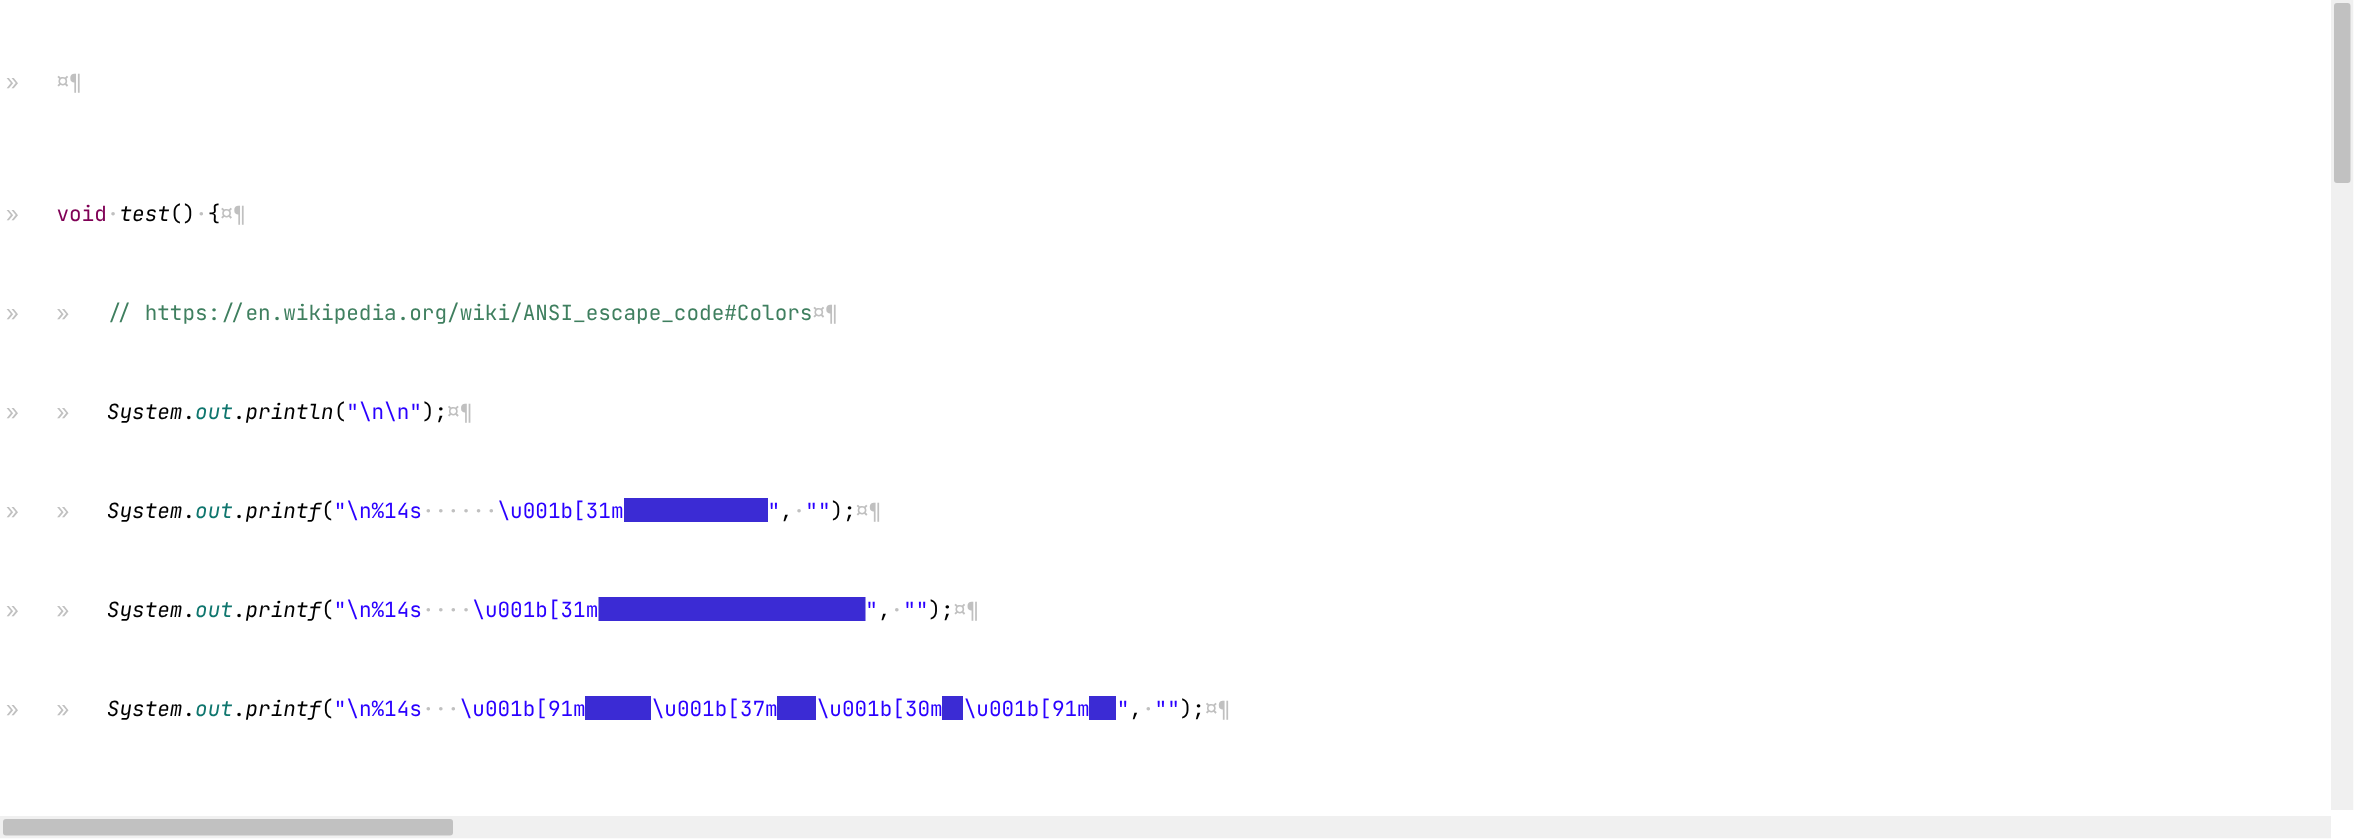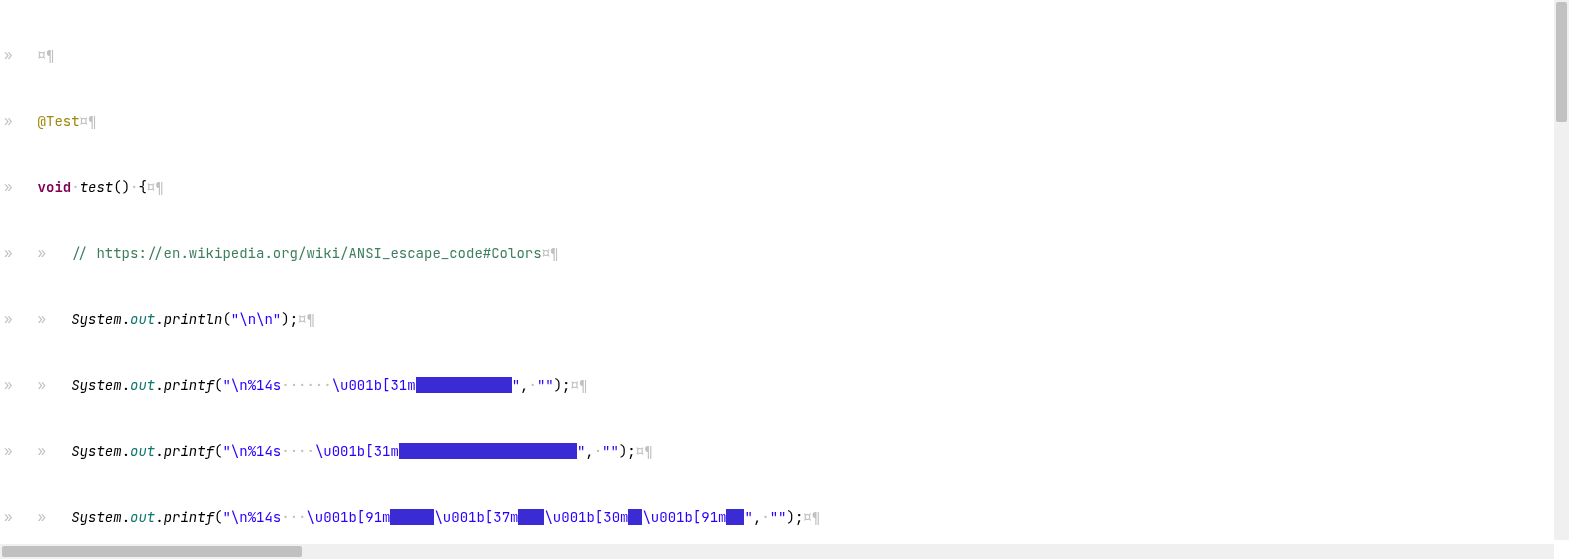--- a/index.html
+++ b/index.html
@@ -27,21 +27,21 @@
   }
   .line {
     display: block;
     height: 22px;
     position: relative;
     white-space: pre;
   }
   
   .indent { color: #c0c0c0; }
   .at     { color: #9e880d; }
-  .kw     { color: #7f0055; font-weight: bold; }
+  .kw     { color: #7f0055; font-weight: normal; }
   .fn     { color: #000; font-style: italic; }
   .pun    { color: #000; }
   .cm     { color: #3f7f5f; }
   .str    { color: #2a00ff; }
   .fld    { color: #0f766e; font-style: italic; }
   .wsdot  { color: #c0c0c0; }
   .eol    { color: #c0c0c0; }
   
   .vscroll {
     position: absolute;
@@ -86,21 +86,20 @@
   }
 </style>
 </head>
 <body>
 
 <div class="editor">
 <div class="code">
 
 <span class="line"><span class="indent">»   </span><span class="eol">¤</span><span class="eol">¶</span></span>
 
-<span class="line"><span class="indent">»   </span><span class="at">@Test</span><span class="eol">¤</span><span class="eol">¶</span></span>
 
 <span class="line"><span class="indent">»   </span><span class="kw">void</span><span class="wsdot">·</span><span class="fn">test</span><span class="pun">(</span><span class="pun">)</span><span class="wsdot">·</span><span class="pun">{</span><span class="eol">¤</span><span class="eol">¶</span></span>
 
 <span class="line"><span class="indent">»   </span><span class="indent">»   </span><span class="cm">// https://en.wikipedia.org/wiki/ANSI_escape_code#Colors</span><span class="eol">¤</span><span class="eol">¶</span></span>
 
 <span class="line"><span class="indent">»   </span><span class="indent">»   </span><span class="fn">System</span><span class="pun">.</span><span class="fld">out</span><span class="pun">.</span><span class="fn">println</span><span class="pun">(</span><span class="str">"\n\n"</span><span class="pun">)</span><span class="pun">;</span><span class="eol">¤</span><span class="eol">¶</span></span>
 
 <span class="line"><span class="indent">»   </span><span class="indent">»   </span><span class="fn">System</span><span class="pun">.</span><span class="fld">out</span><span class="pun">.</span><span class="fn">printf</span><span class="pun">(</span><span class="str">"\n%14s</span><span class="wsdot">······</span><span class="str">\u001b[31m</span><span class="blockhl" style="width:96px"></span><span class="str">"</span><span class="pun">,</span><span class="wsdot">·</span><span class="str">""</span><span class="pun">)</span><span class="pun">;</span><span class="eol">¤</span><span class="eol">¶</span></span>
 
 <span class="line"><span class="indent">»   </span><span class="indent">»   </span><span class="fn">System</span><span class="pun">.</span><span class="fld">out</span><span class="pun">.</span><span class="fn">printf</span><span class="pun">(</span><span class="str">"\n%14s</span><span class="wsdot">····</span><span class="str">\u001b[31m</span><span class="blockhl" style="width:178px"></span><span class="str">"</span><span class="pun">,</span><span class="wsdot">·</span><span class="str">""</span><span class="pun">)</span><span class="pun">;</span><span class="eol">¤</span><span class="eol">¶</span></span>

